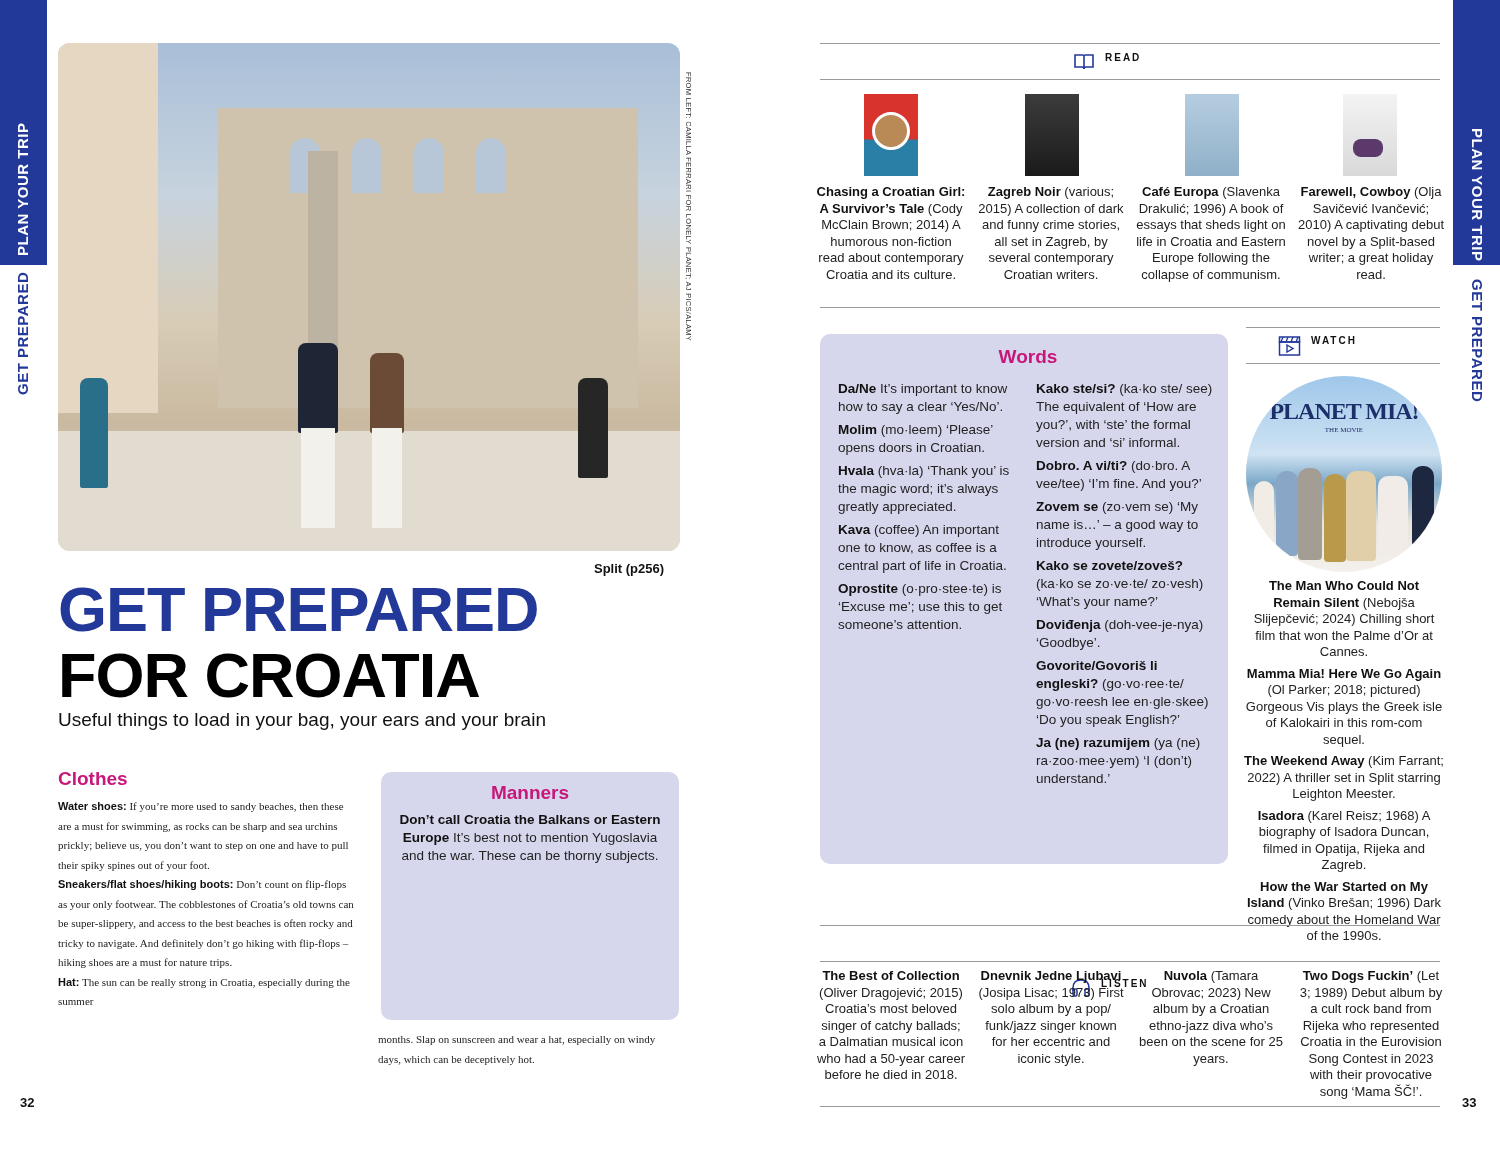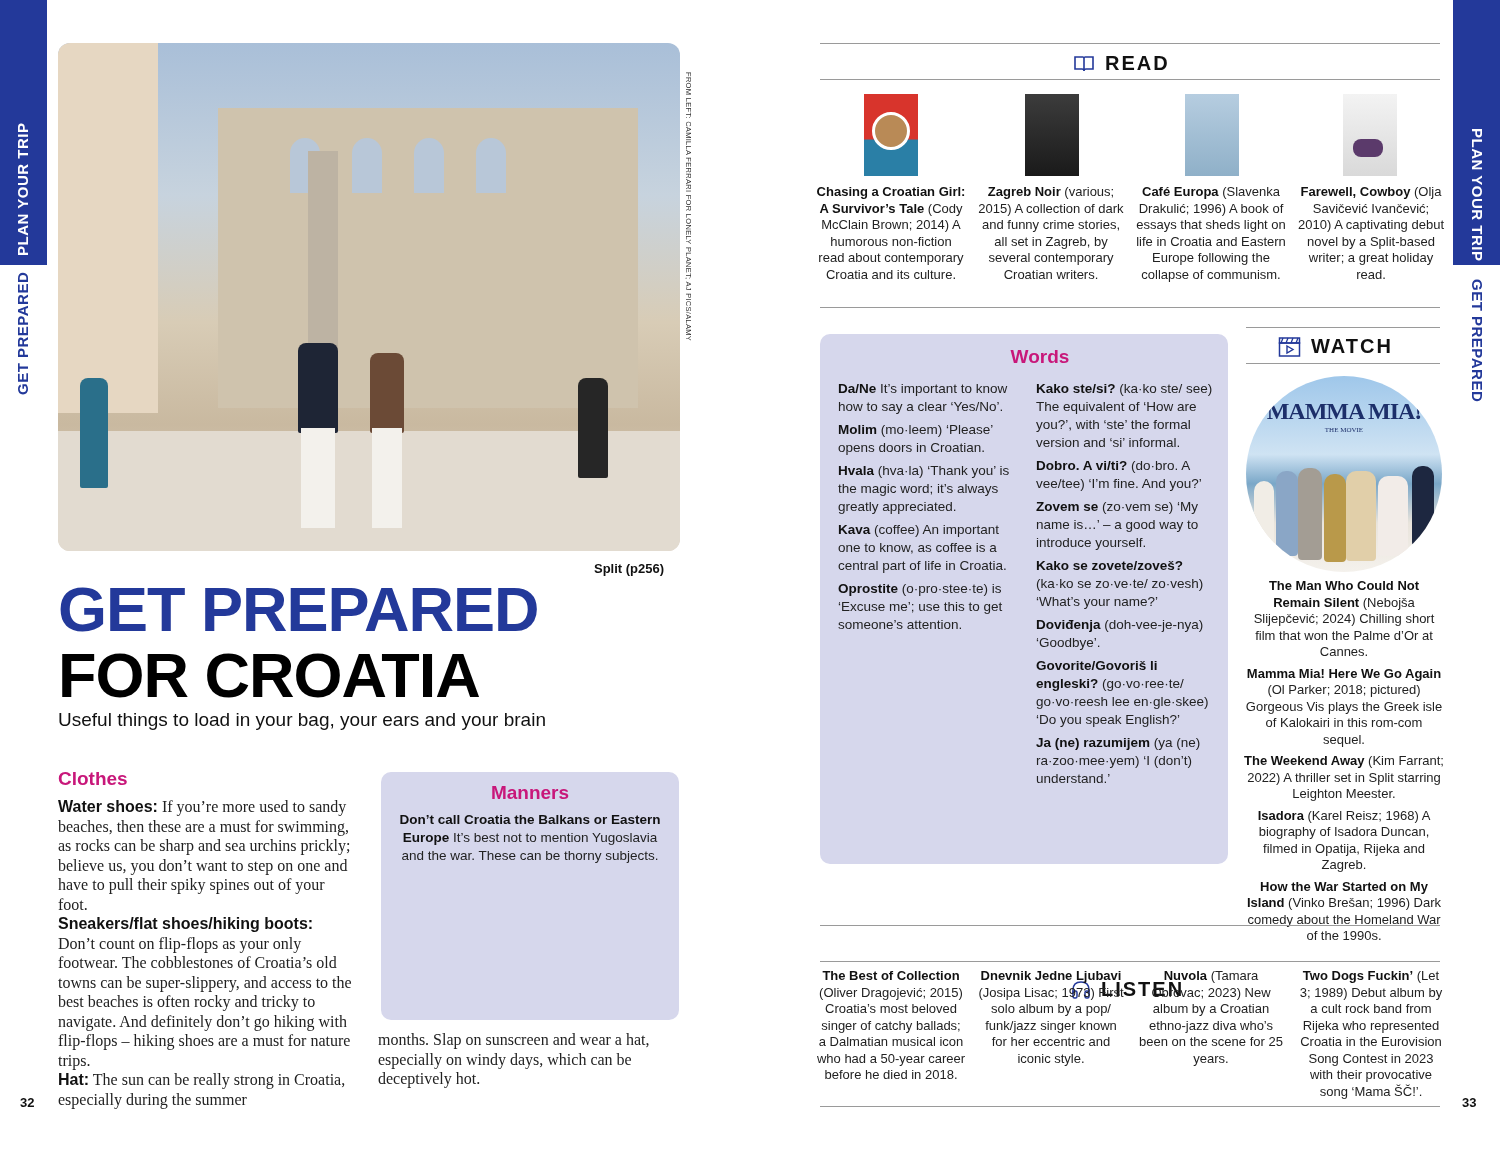--- a/index.html
+++ b/index.html
@@ -37,43 +37,43 @@
     transform: rotate(90deg); transform-origin: left top; white-space: nowrap; left: 693px;
   }
   .caption { position: absolute; left: 594px; top: 561px; font-size: 13px; font-weight: bold; }
 
   .title1 { position: absolute; left: 58px; top: 578px; font-size: 63px; font-weight: bold; color: #23399a; letter-spacing: -1px; line-height: 1; }
   .title2 { position: absolute; left: 58px; top: 644px; font-size: 63px; font-weight: bold; color: #000; letter-spacing: -1px; line-height: 1; }
   .subtitle { position: absolute; left: 58px; top: 709px; font-size: 19px; color: #111; }
 
   .h-pink { color: #c8177a; font-weight: bold; }
   .clothes-h { position: absolute; left: 58px; top: 768px; font-size: 19px; }
-  .serif { font-family: "Liberation Serif", serif; font-size: 16px; line-height: 19.5px; color: #222; }
+  .serif { font-family: "Liberation Serif", serif; font-size: 11px; line-height: 19.5px; color: #222; }
   .clothes-col1 { position: absolute; left: 58px; top: 797px; width: 296px; }
   .clothes-col2 { position: absolute; left: 378px; top: 1030px; width: 302px; }
   .b { font-family: "Liberation Sans", sans-serif; font-weight: bold; color: #111; }
 
   .manners {
     position: absolute; left: 381px; top: 772px; width: 298px; height: 248px; background: #d6d7ec;
     border-radius: 10px; padding: 10px 14px; text-align: center;
   }
   .manners h3 { font-size: 19px; margin-bottom: 7px; }
   .manners p { font-size: 13.5px; line-height: 18px; margin-bottom: 6px; color: #222; }
 
   .rule { position: absolute; height: 1px; background: #9a9a9a; }
-  .sect-head { position: absolute; display: flex; align-items: center; gap: 10px; font-weight: bold; font-size: 20px; letter-spacing: 2px; }
+  .sect-head { position: absolute; display: flex; align-items: flex-start; gap: 10px; font-weight: bold; font-size: 10px; letter-spacing: 2px; }
   .sect-head svg { display: block; }
 
   .book { position: absolute; width: 150px; text-align: center; font-size: 13px; line-height: 16.5px; color: #222; }
   .cover { position: absolute; width: 54px; height: 82px; }
 
   .words {
     position: absolute; left: 820px; top: 334px; width: 408px; height: 530px; background: #d6d7ec; border-radius: 10px;
   }
-  .words h3 { position: absolute; left: 16px; width: 100%; top: 12px; text-align: center; font-size: 19px; }
+  .words h3 { position: absolute; left: 4px; width: 100%; top: 12px; text-align: center; font-size: 19px; }
   .wcol { position: absolute; top: 46px; width: 185px; font-size: 13.5px; line-height: 18px; color: #222; }
   .wcol p { margin-bottom: 5px; }
 
   .watch-img {
     position: absolute; left: 1246px; top: 376px; width: 196px; height: 196px; border-radius: 50%; overflow: hidden;
     background: linear-gradient(180deg, #9fc7ea 0%, #cfe3f3 40%, #7aa7c8 55%, #e9e4dc 75%, #f4f1ec 100%);
   }
   .watch-img .mm { position:absolute; top:22px; width:100%; text-align:center; font-family:"Liberation Serif",serif; font-weight:bold; color:#1d2f6a; font-size:24px; letter-spacing:-1px; }
   .watch-img .mm2 { position:absolute; top:50px; width:100%; text-align:center; font-family:"Liberation Serif",serif; color:#1d2f6a; font-size:7px; }
   .fig { position:absolute; border-radius: 10px 10px 4px 4px; }
@@ -197,21 +197,21 @@
         <rect x="1.5" y="2" width="20" height="5" fill="none" stroke="#23399a" stroke-width="1.5"></rect>
         <path d="M5 2 L3 7 M10 2 L8 7 M15 2 L13 7 M20 2 L18 7" stroke="#23399a" stroke-width="1.3"></path>
         <path d="M9 10 L15 13.5 L9 17 Z" fill="none" stroke="#23399a" stroke-width="1.4"></path>
       </svg>
   </span>
   <span>WATCH</span>
 </div>
 <div class="rule" style="left:1246px;top:363px;width:194px;"></div>
 
 <div class="watch-img">
-  <div class="mm">MAMMA MIA!</div>
+  <div class="mm">PLANET MIA!</div>
   <div class="mm2">THE MOVIE</div>
   <div class="fig" style="left:8px;top:105px;width:20px;height:80px;background:#f1ede6;"></div>
   <div class="fig" style="left:30px;top:95px;width:22px;height:85px;background:#8aa6c6;"></div>
   <div class="fig" style="left:52px;top:92px;width:24px;height:92px;background:#a39d94;"></div>
   <div class="fig" style="left:78px;top:98px;width:22px;height:88px;background:#b9994a;"></div>
   <div class="fig" style="left:100px;top:95px;width:30px;height:90px;background:#e1cfa9;"></div>
   <div class="fig" style="left:132px;top:100px;width:30px;height:80px;background:#f2ece8;"></div>
   <div class="fig" style="left:166px;top:90px;width:22px;height:80px;background:#1d2740;"></div>
 </div>
 

